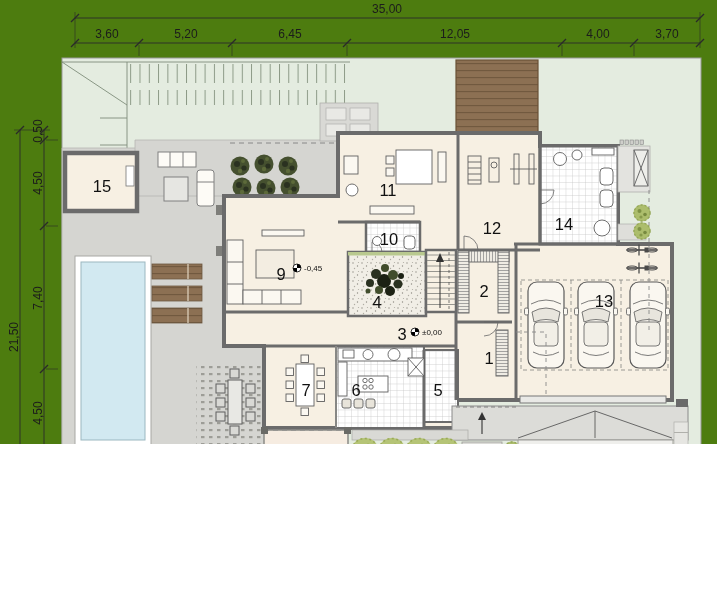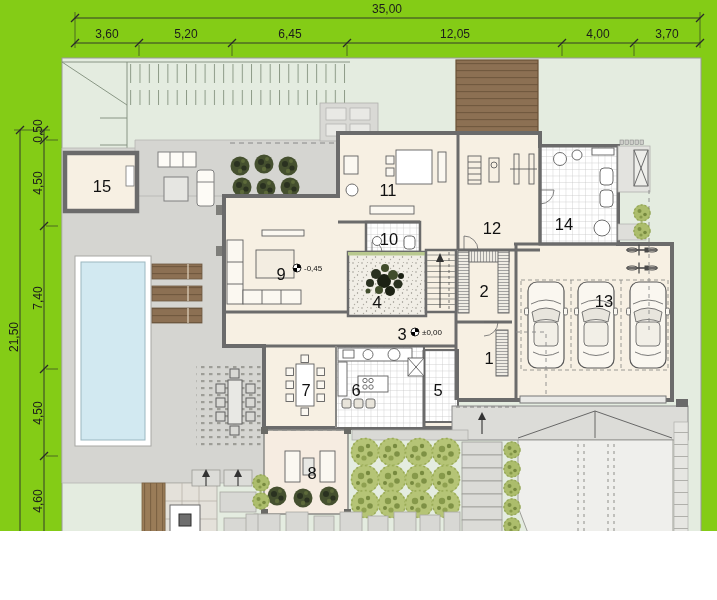--- a/index.html
+++ b/index.html
@@ -1,16 +1,16 @@
 <!DOCTYPE html>
 <html><head>
 <meta charset="utf-8">
 <style>
   html,body{margin:0;padding:0;background:#ffffff;}
-  .sheet{position:relative;width:717px;height:531px;background:#84cc16;overflow:hidden;
+  .sheet{position:relative;width:717px;height:444px;background:#4d7c0f;overflow:hidden;
          font-family:"Liberation Sans",sans-serif;}
   svg{display:block;}
   .dim{font:12px "Liberation Sans",sans-serif;fill:#1c1c1c;}
   .room{font:16.5px "Liberation Sans",sans-serif;fill:#101010;}
   .lvl{font:8px "Liberation Sans",sans-serif;fill:#101010;}
 </style>
 </head>
 <body>
 
 <div class="sheet">

